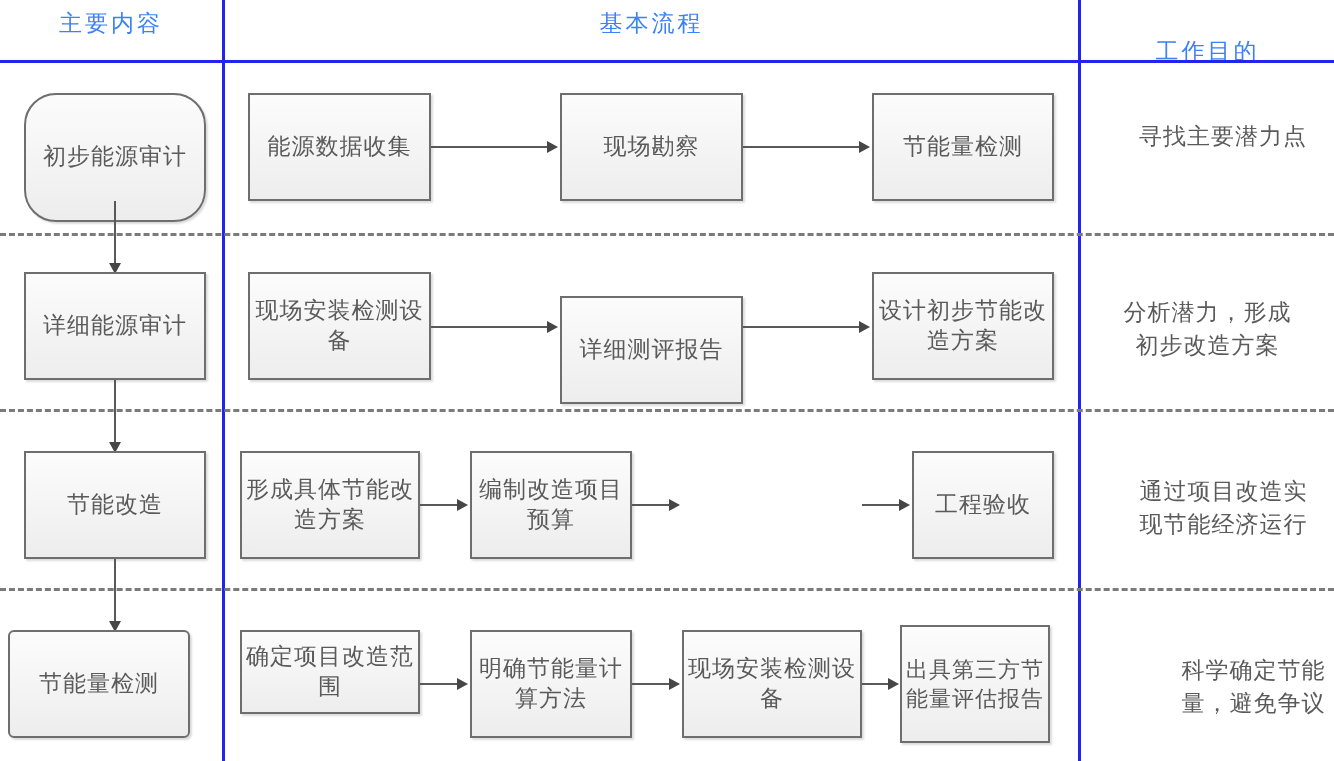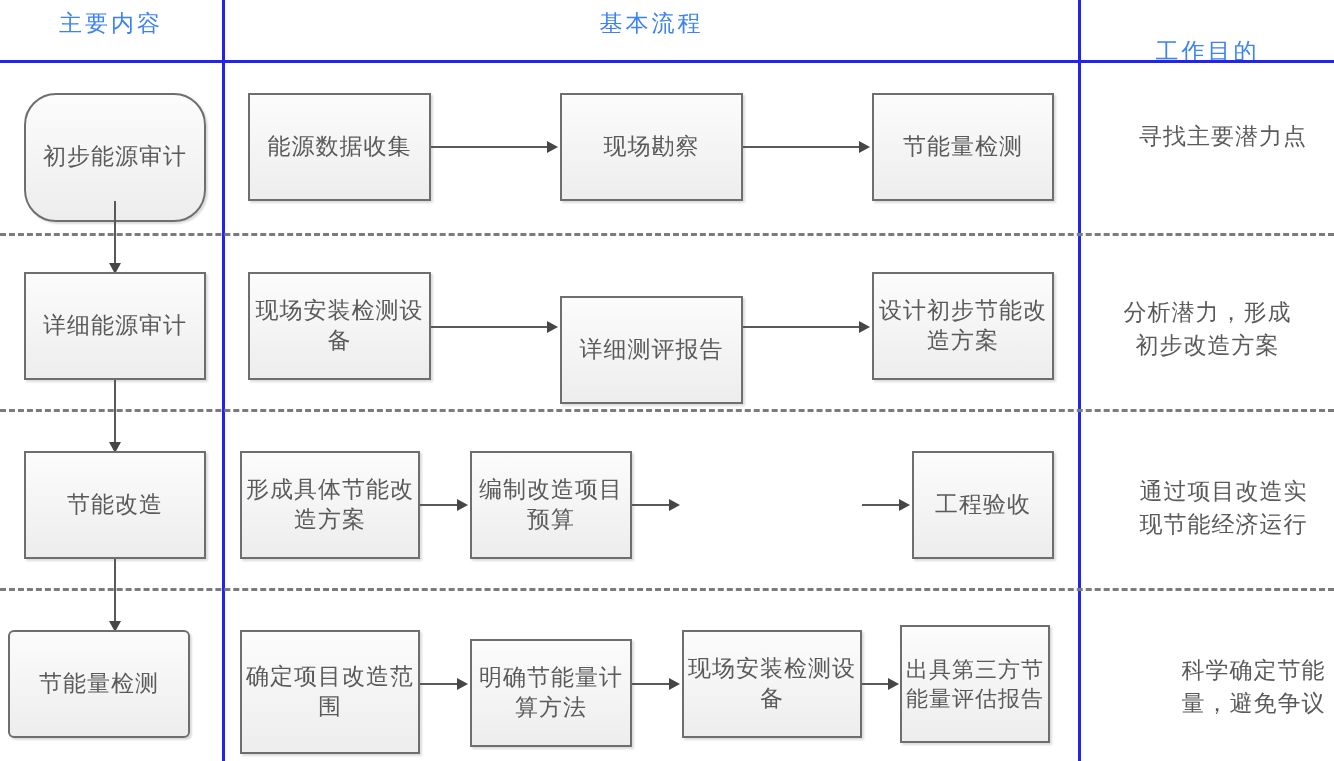--- a/index.html
+++ b/index.html
@@ -207,27 +207,27 @@
     <div>现节能经济运行</div>
   </div>
 
   <div class="v-line" style="left:114px; top:559px; height:62px;"></div>
   <div class="arrow-d" style="left:109px; top:621px;"></div>
 
   <div class="box" style="left:8px; top:630px; width:182px; height:108px;border-radius:6px;">
     <span>节能量检测</span>
   </div>
 
-  <div class="box" style="left:240px; top:630px; width:180px; height:124px;">
+  <div class="box" style="left:240px; top:630px; width:180px; height:84px;">
     <span>确定项目改造范围</span>
   </div>
   <div class="h-line" style="left:420px; top:683px; width:37px;"></div>
   <div class="arrow-r" style="left:457px; top:678px;"></div>
 
-  <div class="box" style="left:470px; top:630px; width:162px; height:108px;margin-top:9px;">
+  <div class="box" style="left:470px; top:630px; width:162px; height:108px;">
     <span>明确节能量计算方法</span>
   </div>
   <div class="h-line" style="left:632px; top:683px; width:37px;"></div>
   <div class="arrow-r" style="left:669px; top:678px;"></div>
 
   <div class="box" style="left:682px; top:630px; width:180px; height:108px;">
     <span>现场安装检测设备</span>
   </div>
   <div class="h-line" style="left:862px; top:683px; width:26px;"></div>
   <div class="arrow-r" style="left:888px; top:678px;"></div>

